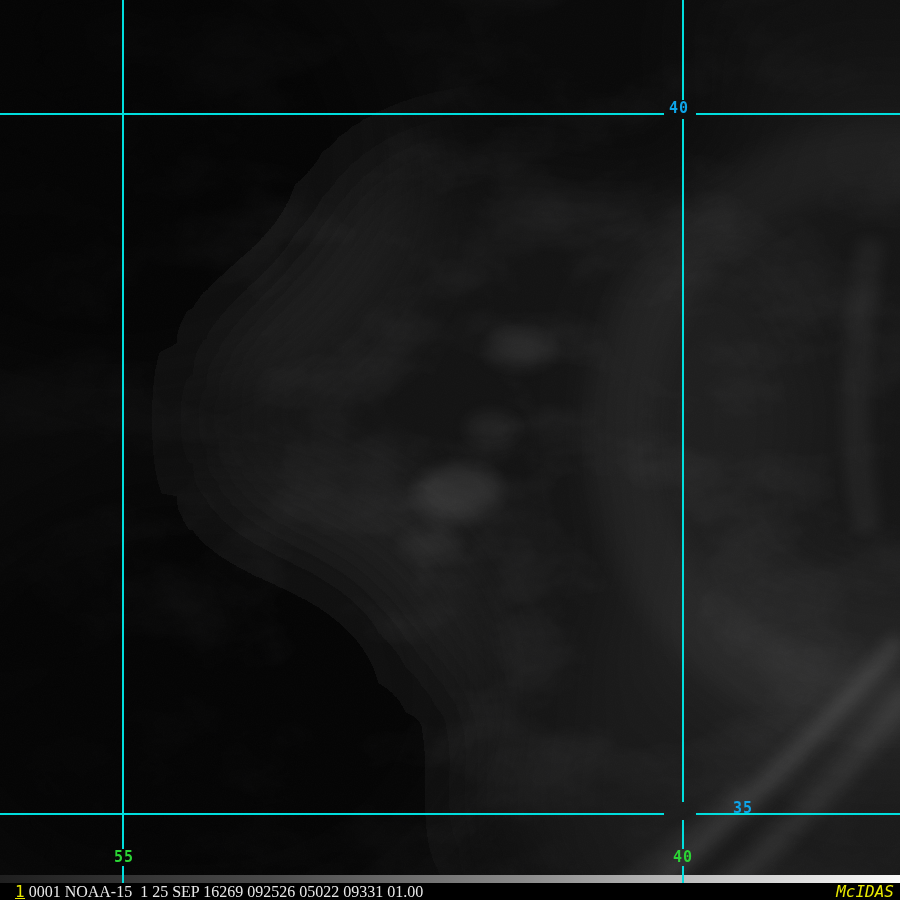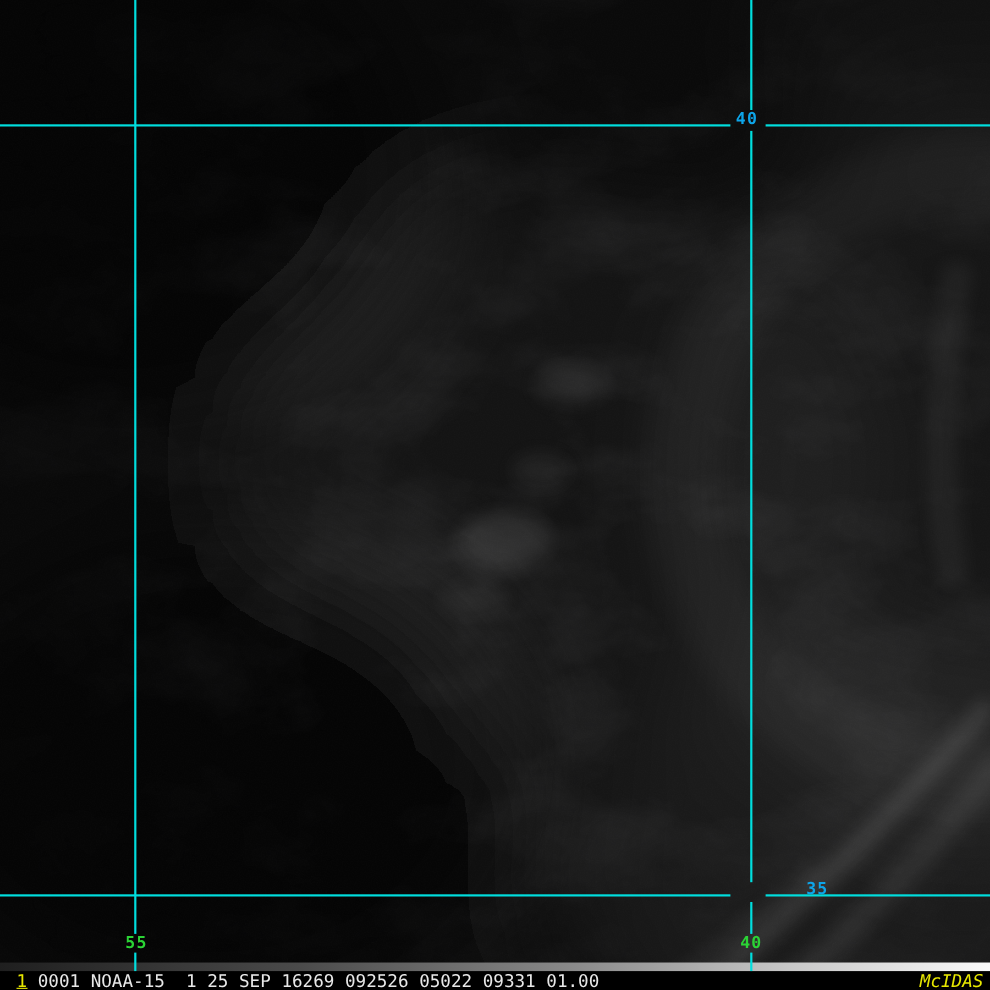--- a/index.html
+++ b/index.html
@@ -48,21 +48,21 @@
   }
   
   .status-bar{
     position:absolute;left:0;top:883px;width:900px;height:17px;z-index:10;
     background:#000;display:flex;align-items:center;
     font-size:16px;line-height:16px;padding-left:15px;box-sizing:border-box;
   }
   .frame-number{
     color:#e8e800;border-bottom:1px solid #e8e800;height:13px;line-height:13px;
   }
-  .annotation{color:#e8e8e8;white-space:pre;}
+  .annotation{color:#e8e8e8;white-space:pre;font-family:Liberation Serif, serif;}
   .brand{color:#e8e800;margin-left:auto;padding-right:6px;font-style:italic;}
 </style>
 </head>
 <body>
 
 <div id="screen">
 
   <div class="image-area">
     <svg width="900" height="875" viewBox="0 0 900 875">
       <defs>

